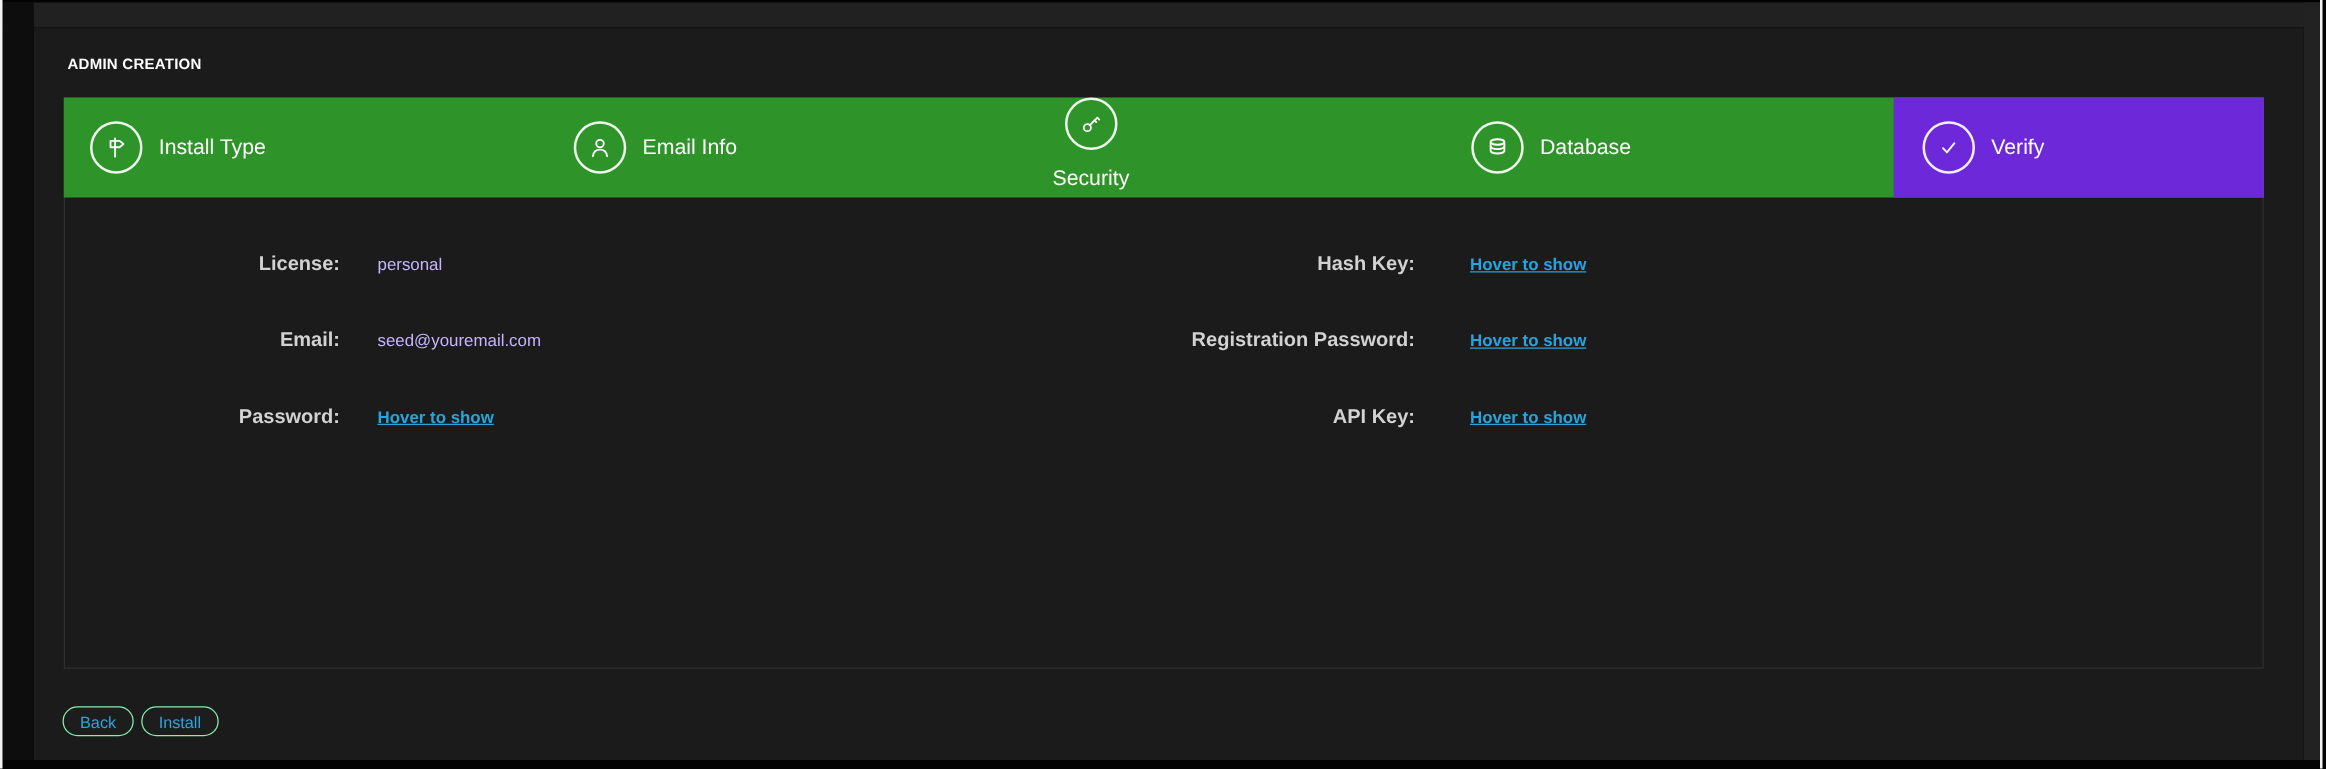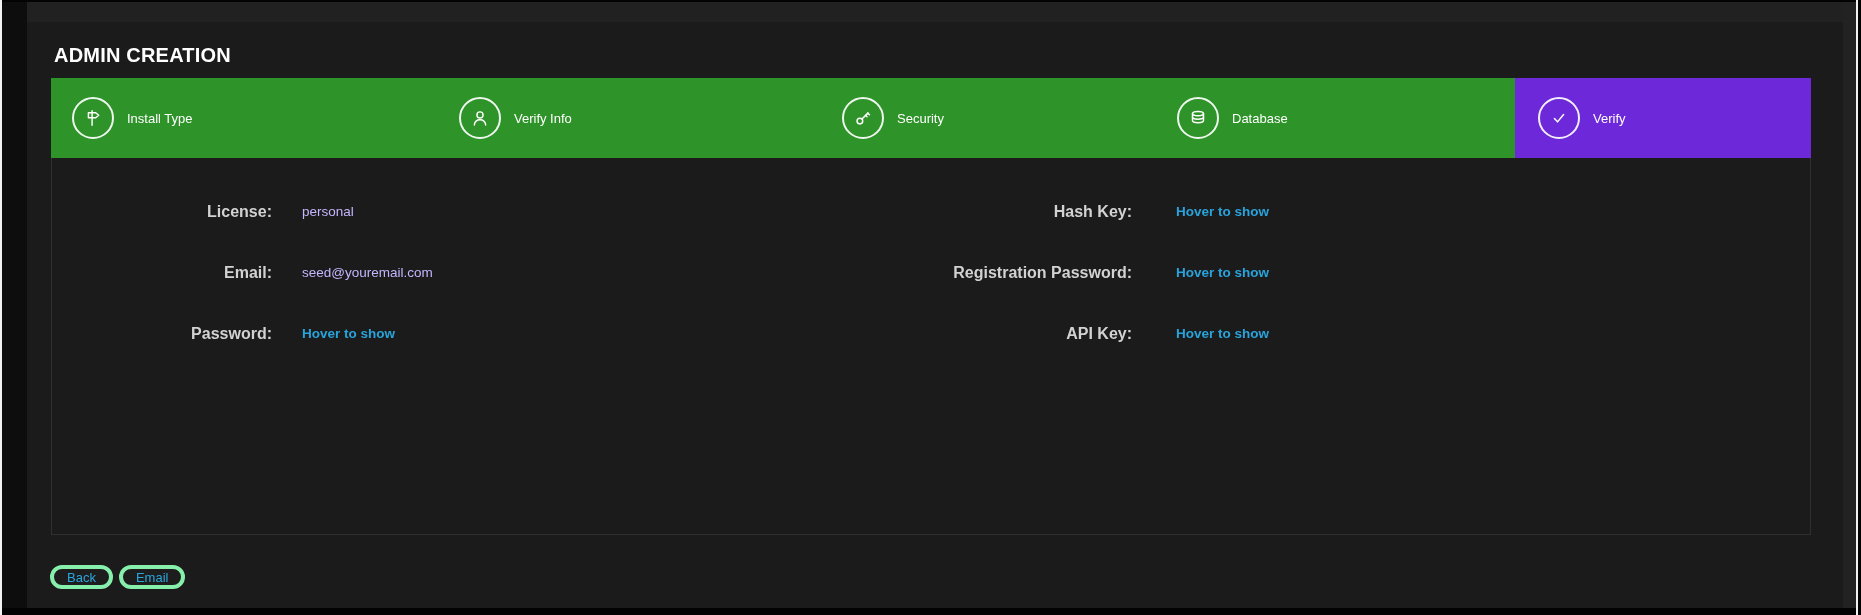--- a/index.html
+++ b/index.html
@@ -9,53 +9,53 @@
 
   
   .edge-left  { position:absolute; left:0;   top:0; width:2px; height:615px; background:#f2f2f2; }
   .edge-right { position:absolute; left:1856px; top:0; width:2px; height:615px; background:#f2f2f2; }
   .top-strip  { position:absolute; left:2px; top:2px;  width:1854px; height:20px; background:#212121; }
   .sidebar-strip { position:absolute; left:2px; top:2px; width:25px; height:606px; background:#0d0d0d; }
   .scroll-strip  { position:absolute; left:1843px; top:2px; width:13px; height:606px; background:#222222; }
 
   
   .panel { position:absolute; left:27px; top:22px; width:1816px; height:586px; background:#1b1b1b; }
-  .page-title { position:absolute; left:27px; top:22px; font-size:20px; font-weight:bold;
+  .page-title { position:absolute; left:27px; top:22px; font-size:12px; font-weight:bold;
                 color:#ffffff; letter-spacing:.2px; }
 
   
   .content-box { position:absolute; left:24px; top:56px; width:1760px; height:457px;
                  border:1px solid #2f2f2f; background:#1b1b1b; }
 
   
   .stepper { position:absolute; left:-1px; top:-1px; width:1760px; height:80px; background:#2e9328; }
   .verify-seg { position:absolute; right:0; top:0; width:296px; height:80px; background:#6d28d9; }
   .step { position:absolute; top:0; height:80px; display:flex; align-items:center; gap:13px;
-          color:#ffffff; font-size:13px; cursor:pointer; }
+          color:#ffffff; font-size:17px; cursor:pointer; }
   .step .circle { width:42px; height:42px; border:2px solid rgba(255,255,255,.92); border-radius:50%;
                   display:flex; align-items:center; justify-content:center; flex:0 0 auto; }
   .step svg { display:block; }
-  .s1 { left:21px; }  .s2 { left:408px; }  .s3 { left:791px; }  .s4 { left:1126px; }
+  .s1 { left:21px; }  .s2 { left:408px; }  .s3 { left:791px;flex-direction:column; }  .s4 { left:1126px; }
   .s5 { left:23px; }
 
   
   .col { position:absolute; top:102px; }
   .col-left  { left:0px;   width:840px; }
   .col-right { left:848px; width:905px; }
   .frow { height:61px; display:flex; align-items:center; }
   .flabel { font-weight:bold; color:#d2d2d2; font-size:16px; text-align:right; flex:0 0 auto; }
   .col-left  .flabel { width:220px; margin-right:30px; }
   .col-right .flabel { width:232px; margin-right:44px; }
   .fvalue { color:#c4b5fd; font-size:13.5px; }
-  .fvalue.link { color:#29a3db; font-weight:bold; cursor:pointer; }
+  .fvalue.link { color:#29a3db; font-weight:bold; cursor:pointer;text-decoration:underline; }
 
   
   .footer { position:absolute; left:23px; top:543px; display:flex; gap:6px; }
   .pill-btn { display:inline-flex; align-items:center; justify-content:center;
-              height:24px; padding:0 13px; border:4px solid #86efac; border-radius:13px;
+              height:24px; padding:0 13px; border:1px solid #86efac; border-radius:13px;
               background:#1d1d1d; color:#2aa6dd; font-size:13px;
               font-family:"Liberation Sans", sans-serif; cursor:pointer; }
 </style>
 </head>
 <body>
 
 <div class="screen">
   <div class="top-strip"></div>
   <div class="sidebar-strip"></div>
   <div class="scroll-strip"></div>
@@ -79,21 +79,21 @@
           <span>Install Type</span>
         </div>
 
         <div class="step s2">
           <span class="circle">
             <svg width="22" height="22" viewBox="0 0 24 24" fill="none" stroke="#ffffff" stroke-width="1.6" stroke-linecap="round" stroke-linejoin="round">
               <circle cx="12" cy="8.6" r="3.3"></circle>
               <path d="M5.8 19.6 C6.3 15.9 8.6 13.9 12 13.9 C15.4 13.9 17.7 15.9 18.2 19.6"></path>
             </svg>
           </span>
-          <span>Verify Info</span>
+          <span>Email Info</span>
         </div>
 
         <div class="step s3">
           <span class="circle">
             <svg width="22" height="22" viewBox="0 0 24 24" fill="none" stroke="#ffffff" stroke-width="1.6" stroke-linecap="round" stroke-linejoin="round">
               <circle cx="8.6" cy="15.4" r="3.1"></circle>
               <path d="M10.9 13.1 L17.3 6.7"></path>
               <path d="M17.3 6.7 L19 8.4"></path>
               <path d="M14.9 9.1 L16.4 10.6"></path>
             </svg>
@@ -149,16 +149,16 @@
           </div>
           <div class="frow">
             <div class="flabel">API Key:</div>
             <div class="fvalue link">Hover to show</div>
           </div>
         </div>
     </div>
 
     <div class="footer">
       <button class="pill-btn">Back</button>
-      <button class="pill-btn">Email</button>
+      <button class="pill-btn">Install</button>
     </div>
   </div>
 </div>
 
 </body></html>

